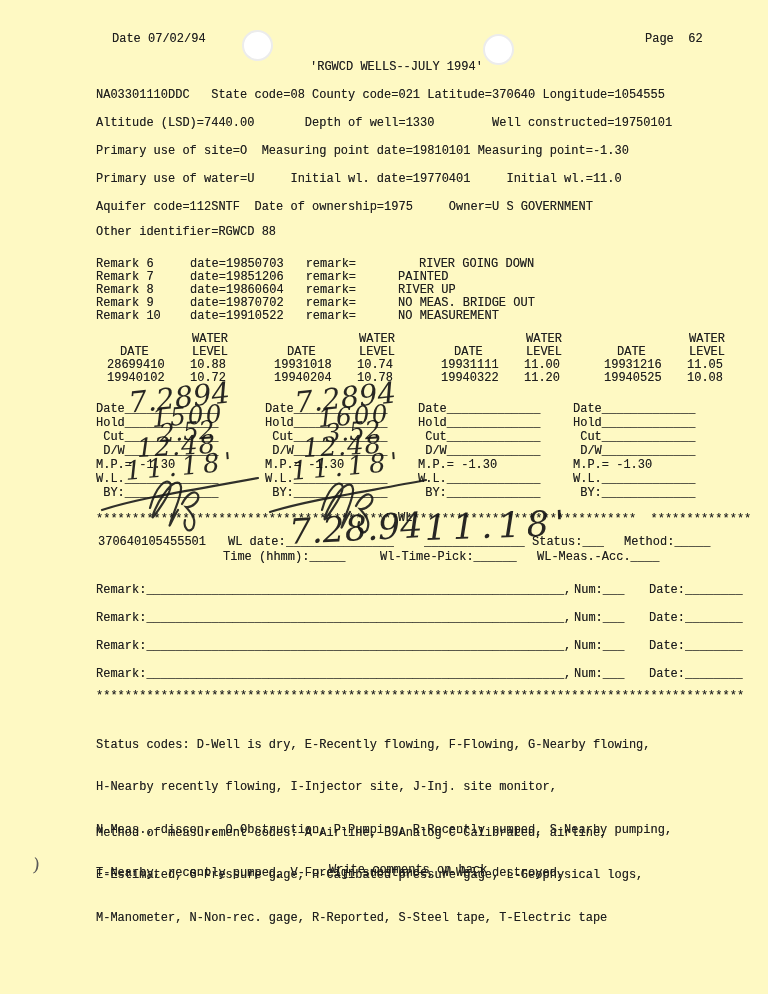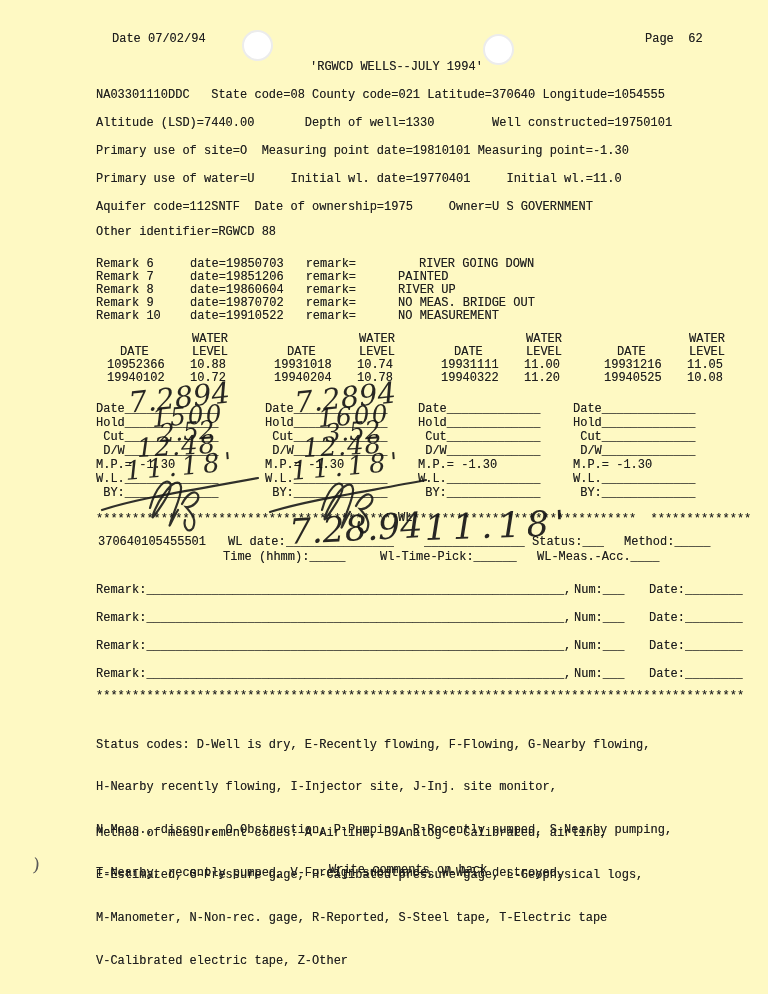--- a/index.html
+++ b/index.html
@@ -66,21 +66,21 @@
 
   <div class="t" style="left:96px;top:258px;"><span style="display:inline-block;width:94px;">Remark 6</span><span>date=</span><span>19850703</span><span style="margin-left:22px;">remark=</span><span style="margin-left:42px;padding-left:21px;">RIVER GOING DOWN</span></div>
   <div class="t" style="left:96px;top:271px;"><span style="display:inline-block;width:94px;">Remark 7</span><span>date=</span><span>19851206</span><span style="margin-left:22px;">remark=</span><span style="margin-left:42px;">PAINTED</span></div>
   <div class="t" style="left:96px;top:284px;"><span style="display:inline-block;width:94px;">Remark 8</span><span>date=</span><span>19860604</span><span style="margin-left:22px;">remark=</span><span style="margin-left:42px;">RIVER UP</span></div>
   <div class="t" style="left:96px;top:297px;"><span style="display:inline-block;width:94px;">Remark 9</span><span>date=</span><span>19870702</span><span style="margin-left:22px;">remark=</span><span style="margin-left:42px;">NO MEAS. BRIDGE OUT</span></div>
   <div class="t" style="left:96px;top:310px;"><span style="display:inline-block;width:94px;">Remark 10</span><span>date=</span><span>19910522</span><span style="margin-left:22px;">remark=</span><span style="margin-left:42px;">NO MEASUREMENT</span></div>
 
   <span class="t" style="left:192px;top:333px;">WATER</span>
   <span class="t" style="left:120px;top:346px;">DATE</span>
   <span class="t" style="left:192px;top:346px;">LEVEL</span>
-  <span class="t" style="left:107px;top:359px;">10952366</span>
+  <span class="t" style="left:107px;top:359px;">28699410</span>
   <span class="t" style="left:190px;top:359px;text-align:center;">10.88</span>
   <span class="t" style="left:107px;top:372px;">19940102</span>
   <span class="t" style="left:190px;top:372px;">10.72</span>
 
   <span class="t" style="left:359px;top:333px;">WATER</span>
   <span class="t" style="left:287px;top:346px;">DATE</span>
   <span class="t" style="left:359px;top:346px;">LEVEL</span>
   <span class="t" style="left:274px;top:359px;">19931018</span>
   <span class="t" style="left:357px;top:359px;">10.74</span>
   <span class="t" style="left:274px;top:372px;">19940204</span>
@@ -201,20 +201,19 @@
     <div>Status codes: D-Well is dry, E-Recently flowing, F-Flowing, G-Nearby flowing,</div>
     <div>H-Nearby recently flowing, I-Injector site, J-Inj. site monitor,</div>
     <div>N-Meas., discon., O-Obstruction, P-Pumping, R-Recently pumped, S-Nearby pumping,</div>
     <div>T-Nearby, recently pumped, V-Foreign substance, W-Well destroyed,</div>
   </div>
 
   <div class="block" style="left:96px;top:797px;">
     <div>Method of measurement codes: A-Airline, B-Analog C-Calibrated, airline,</div>
     <div>E-Estimated, G-Pressure gage, H-Calibated pressure gage, L-Geophysical logs,</div>
     <div>M-Manometer, N-Non-rec. gage, R-Reported, S-Steel tape, T-Electric tape</div>
-    <div>V-Calibrated electric tape, Z-Other</div>
   </div>
 
   <span class="t" style="left:329px;top:864px;">Write comments on back</span>
 
   <span class="stray" style="left:33px;top:854px;">)</span>
 
 </div>
 
 </body></html>

